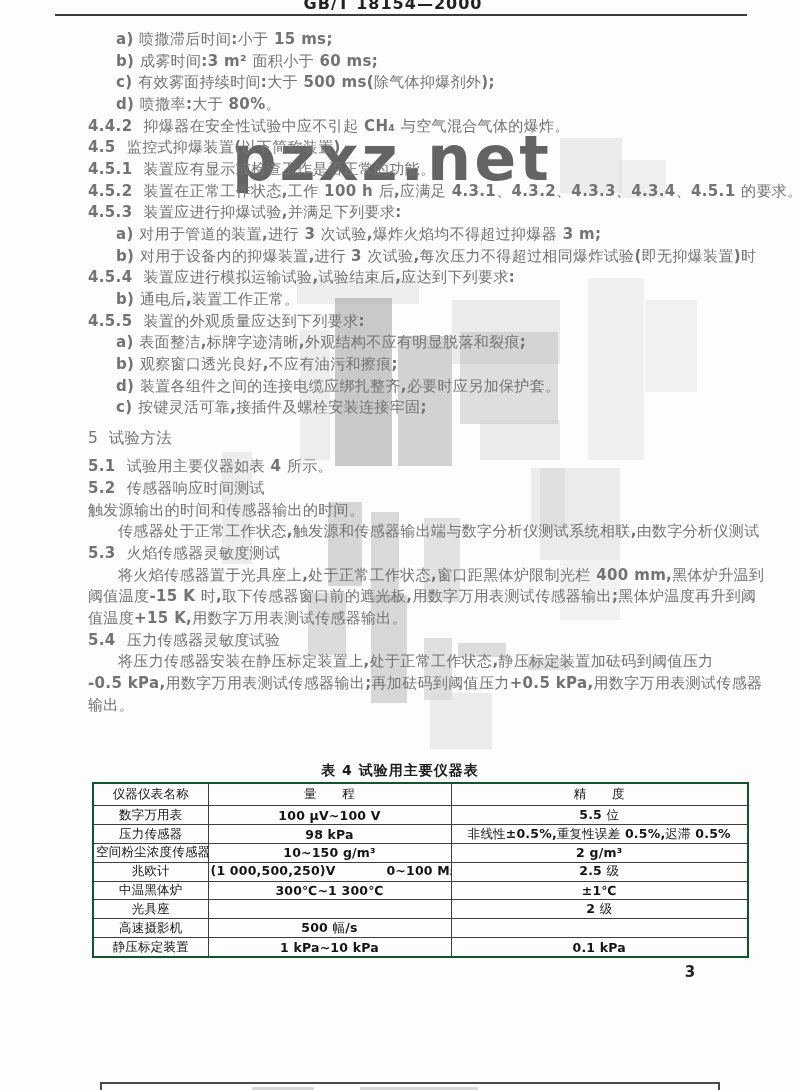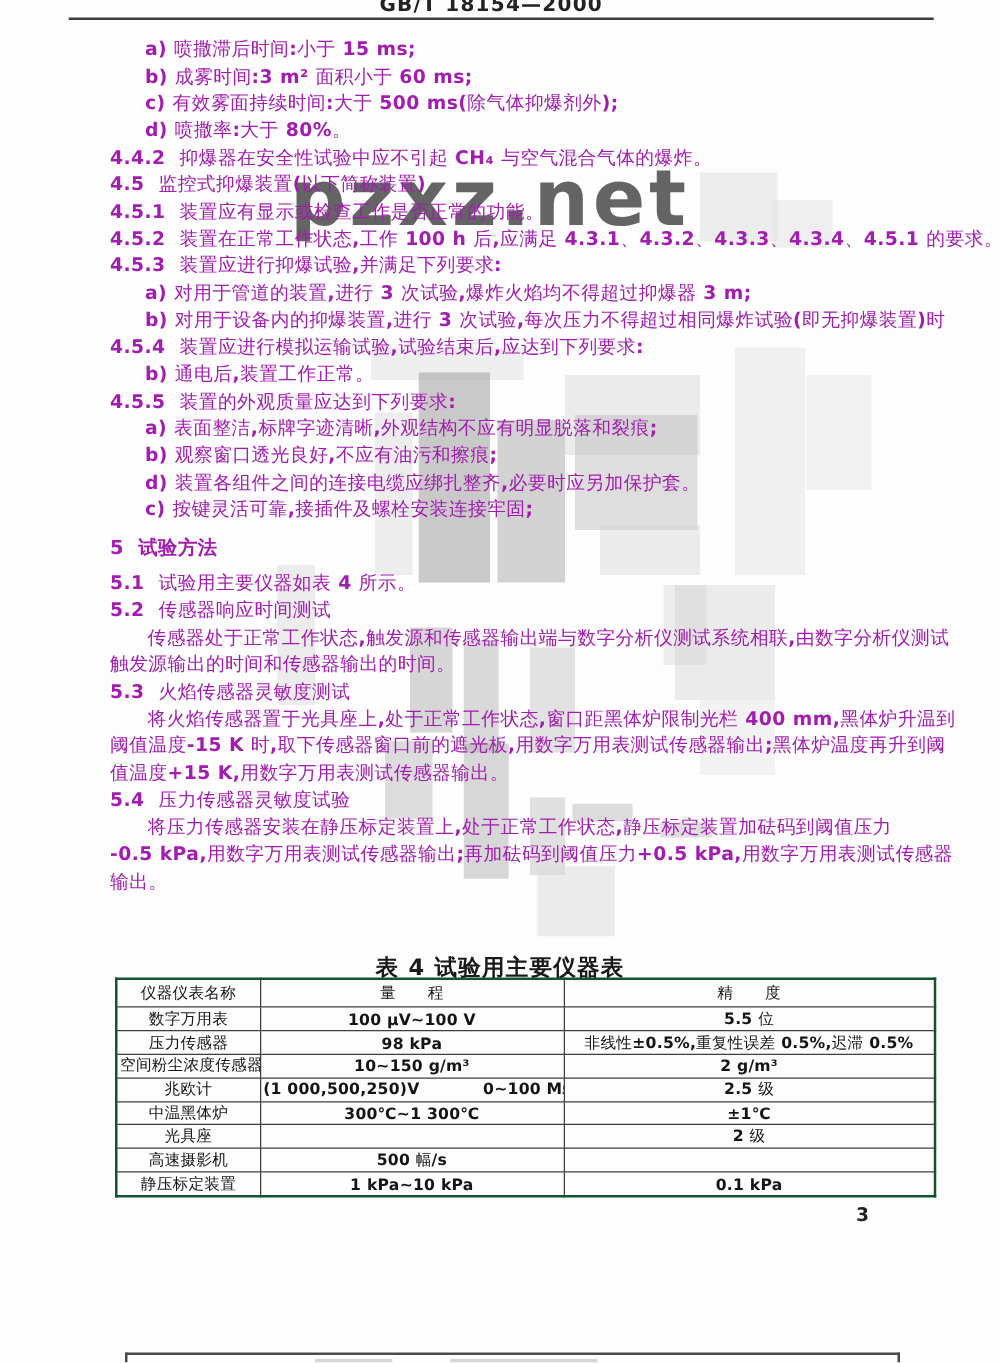--- a/index.html
+++ b/index.html
@@ -24,31 +24,31 @@
   }
   
   .watermark{
     position:absolute;top:122px;left:232px;z-index:1;
     font-size:62px;font-weight:700;letter-spacing:3px;color:#000000;opacity:0.6;
   }
   .artifact{position:absolute;z-index:0;}
   
   .bodytext{
     position:absolute;top:29px;left:88px;width:672px;z-index:2;
-    font-size:15px;line-height:21.66px;letter-spacing:0.35px;color:#a21caf;
+    font-size:15px;line-height:21.66px;letter-spacing:0.35px;color:#737373;
   }
   .ln{white-space:pre;height:21.66px;overflow:visible;}
   .ln.item{padding-left:28px;}
   .ln.para{padding-left:30px;}
-  .ln.head{font-weight:700;margin-top:9px;margin-bottom:7px;font-size:15.5px;}
+  .ln.head{font-weight:400;margin-top:9px;margin-bottom:7px;font-size:15.5px;}
   .b{font-weight:700;}
   
   .table-title{
     position:absolute;top:762px;left:0;width:800px;text-align:center;z-index:2;
-    font-size:18px;font-weight:600;letter-spacing:1px;color:#1a1a1a;
+    font-size:14px;font-weight:600;letter-spacing:1px;color:#1a1a1a;
   }
   table.instr{
     position:absolute;top:782px;left:92px;width:655px;height:176px;z-index:2;
     border-collapse:collapse;table-layout:fixed;
   }
   table.instr td,table.instr th{
     border:1px solid #3f3f3f;
     font-size:12.5px;font-weight:400;text-align:center;vertical-align:middle;
     padding:0 2px;white-space:pre;overflow:hidden;color:#141414;letter-spacing:0.2px;
   }
@@ -119,22 +119,22 @@
       <div class="ln"><span class="b">4.5.4  </span><span>装置应进行模拟运输试验</span><span class="b">,</span><span>试验结束后</span><span class="b">,</span><span>应达到下列要求</span><span class="b">:</span></div>
       <div class="ln item"><span class="b">b) </span><span>通电后</span><span class="b">,</span><span>装置工作正常。</span></div>
       <div class="ln"><span class="b">4.5.5  </span><span>装置的外观质量应达到下列要求</span><span class="b">:</span></div>
       <div class="ln item"><span class="b">a) </span><span>表面整洁</span><span class="b">,</span><span>标牌字迹清晰</span><span class="b">,</span><span>外观结构不应有明显脱落和裂痕</span><span class="b">;</span></div>
       <div class="ln item"><span class="b">b) </span><span>观察窗口透光良好</span><span class="b">,</span><span>不应有油污和擦痕</span><span class="b">;</span></div>
       <div class="ln item"><span class="b">d) </span><span>装置各组件之间的连接电缆应绑扎整齐</span><span class="b">,</span><span>必要时应另加保护套。</span></div>
       <div class="ln item"><span class="b">c) </span><span>按键灵活可靠</span><span class="b">,</span><span>接插件及螺栓安装连接牢固</span><span class="b">;</span></div>
       <div class="ln head">5  试验方法</div>
       <div class="ln"><span class="b">5.1  </span><span>试验用主要仪器如表</span><span class="b"> 4 </span><span>所示。</span></div>
       <div class="ln"><span class="b">5.2  </span><span>传感器响应时间测试</span></div>
+      <div class="ln"><span>触发源输出的时间和传感器输出的时间。</span></div>
       <div class="ln para"><span>传感器处于正常工作状态</span><span class="b">,</span><span>触发源和传感器输出端与数字分析仪测试系统相联</span><span class="b">,</span><span>由数字分析仪测试</span></div>
-      <div class="ln"><span>触发源输出的时间和传感器输出的时间。</span></div>
       <div class="ln"><span class="b">5.3  </span><span>火焰传感器灵敏度测试</span></div>
       <div class="ln para"><span>将火焰传感器置于光具座上</span><span class="b">,</span><span>处于正常工作状态</span><span class="b">,</span><span>窗口距黑体炉限制光栏</span><span class="b"> 400 mm,</span><span>黑体炉升温到</span></div>
       <div class="ln"><span>阈值温度</span><span class="b">-15 K </span><span>时</span><span class="b">,</span><span>取下传感器窗口前的遮光板</span><span class="b">,</span><span>用数字万用表测试传感器输出</span><span class="b">;</span><span>黑体炉温度再升到阈</span></div>
       <div class="ln"><span>值温度</span><span class="b">+15 K,</span><span>用数字万用表测试传感器输出。</span></div>
       <div class="ln"><span class="b">5.4  </span><span>压力传感器灵敏度试验</span></div>
       <div class="ln para"><span>将压力传感器安装在静压标定装置上</span><span class="b">,</span><span>处于正常工作状态</span><span class="b">,</span><span>静压标定装置加砝码到阈值压力</span></div>
       <div class="ln"><span class="b">-0.5 kPa,</span><span>用数字万用表测试传感器输出</span><span class="b">;</span><span>再加砝码到阈值压力</span><span class="b">+0.5 kPa,</span><span>用数字万用表测试传感器</span></div>
       <div class="ln"><span>输出。</span></div>
     </div>
 

